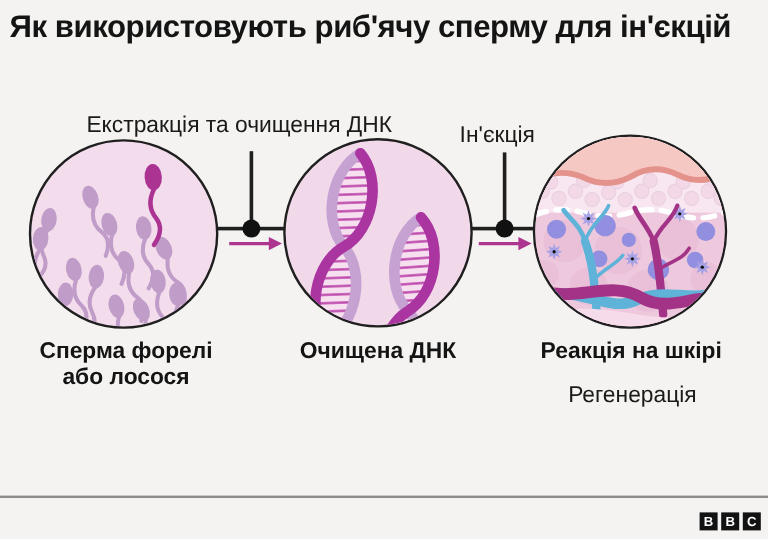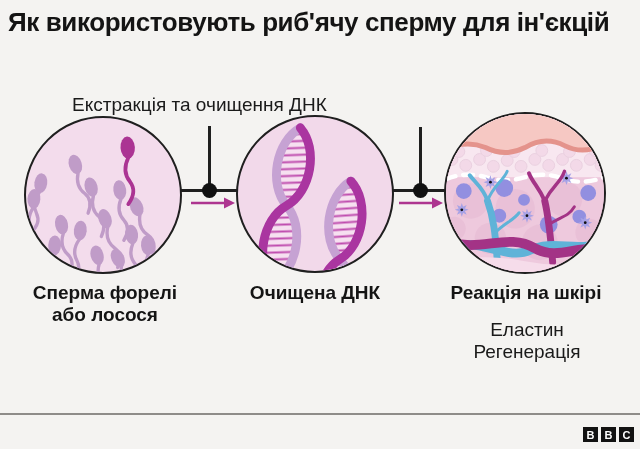--- a/index.html
+++ b/index.html
@@ -47,20 +47,21 @@
     font-weight:bold;display:flex;align-items:center;justify-content:center;}
 </style>
 </head>
 <body>
 
 <div class="canvas">
 
   <h1 class="title">Як використовують риб'ячу сперму для ін'єкцій</h1>
 
   <div class="stage-label extraction">Екстракція та очищення ДНК</div>
+  <div class="stage-label injection">Ін'єкція</div>
 
   <div class="hline h1"></div>
   <div class="hline h2"></div>
   <div class="vline v1"></div>
   <div class="vline v2"></div>
   <div class="dot d1"></div>
   <div class="dot d2"></div>
 
   <svg class="flow-arrow a1" viewBox="0 0 46 14">
     <line x1="1" y1="7" x2="36" y2="7" stroke="#ad3590" stroke-width="2.6"></line>
@@ -210,21 +211,20 @@
   </div>
 
   <div class="caption cap1">
     <div>Сперма форелі</div>
     <div>або лосося</div>
   </div>
   <div class="caption cap2">Очищена ДНК</div>
   <div class="caption cap3">Реакція на шкірі</div>
 
   <div class="effects">
-    <div>Еластин</div>
     <div>Регенерація</div>
   </div>
 
   <div class="divider"></div>
 
   <div class="bbc-logo">
     <div class="bbc-block">B</div>
     <div class="bbc-block">B</div>
     <div class="bbc-block">C</div>
   </div>

